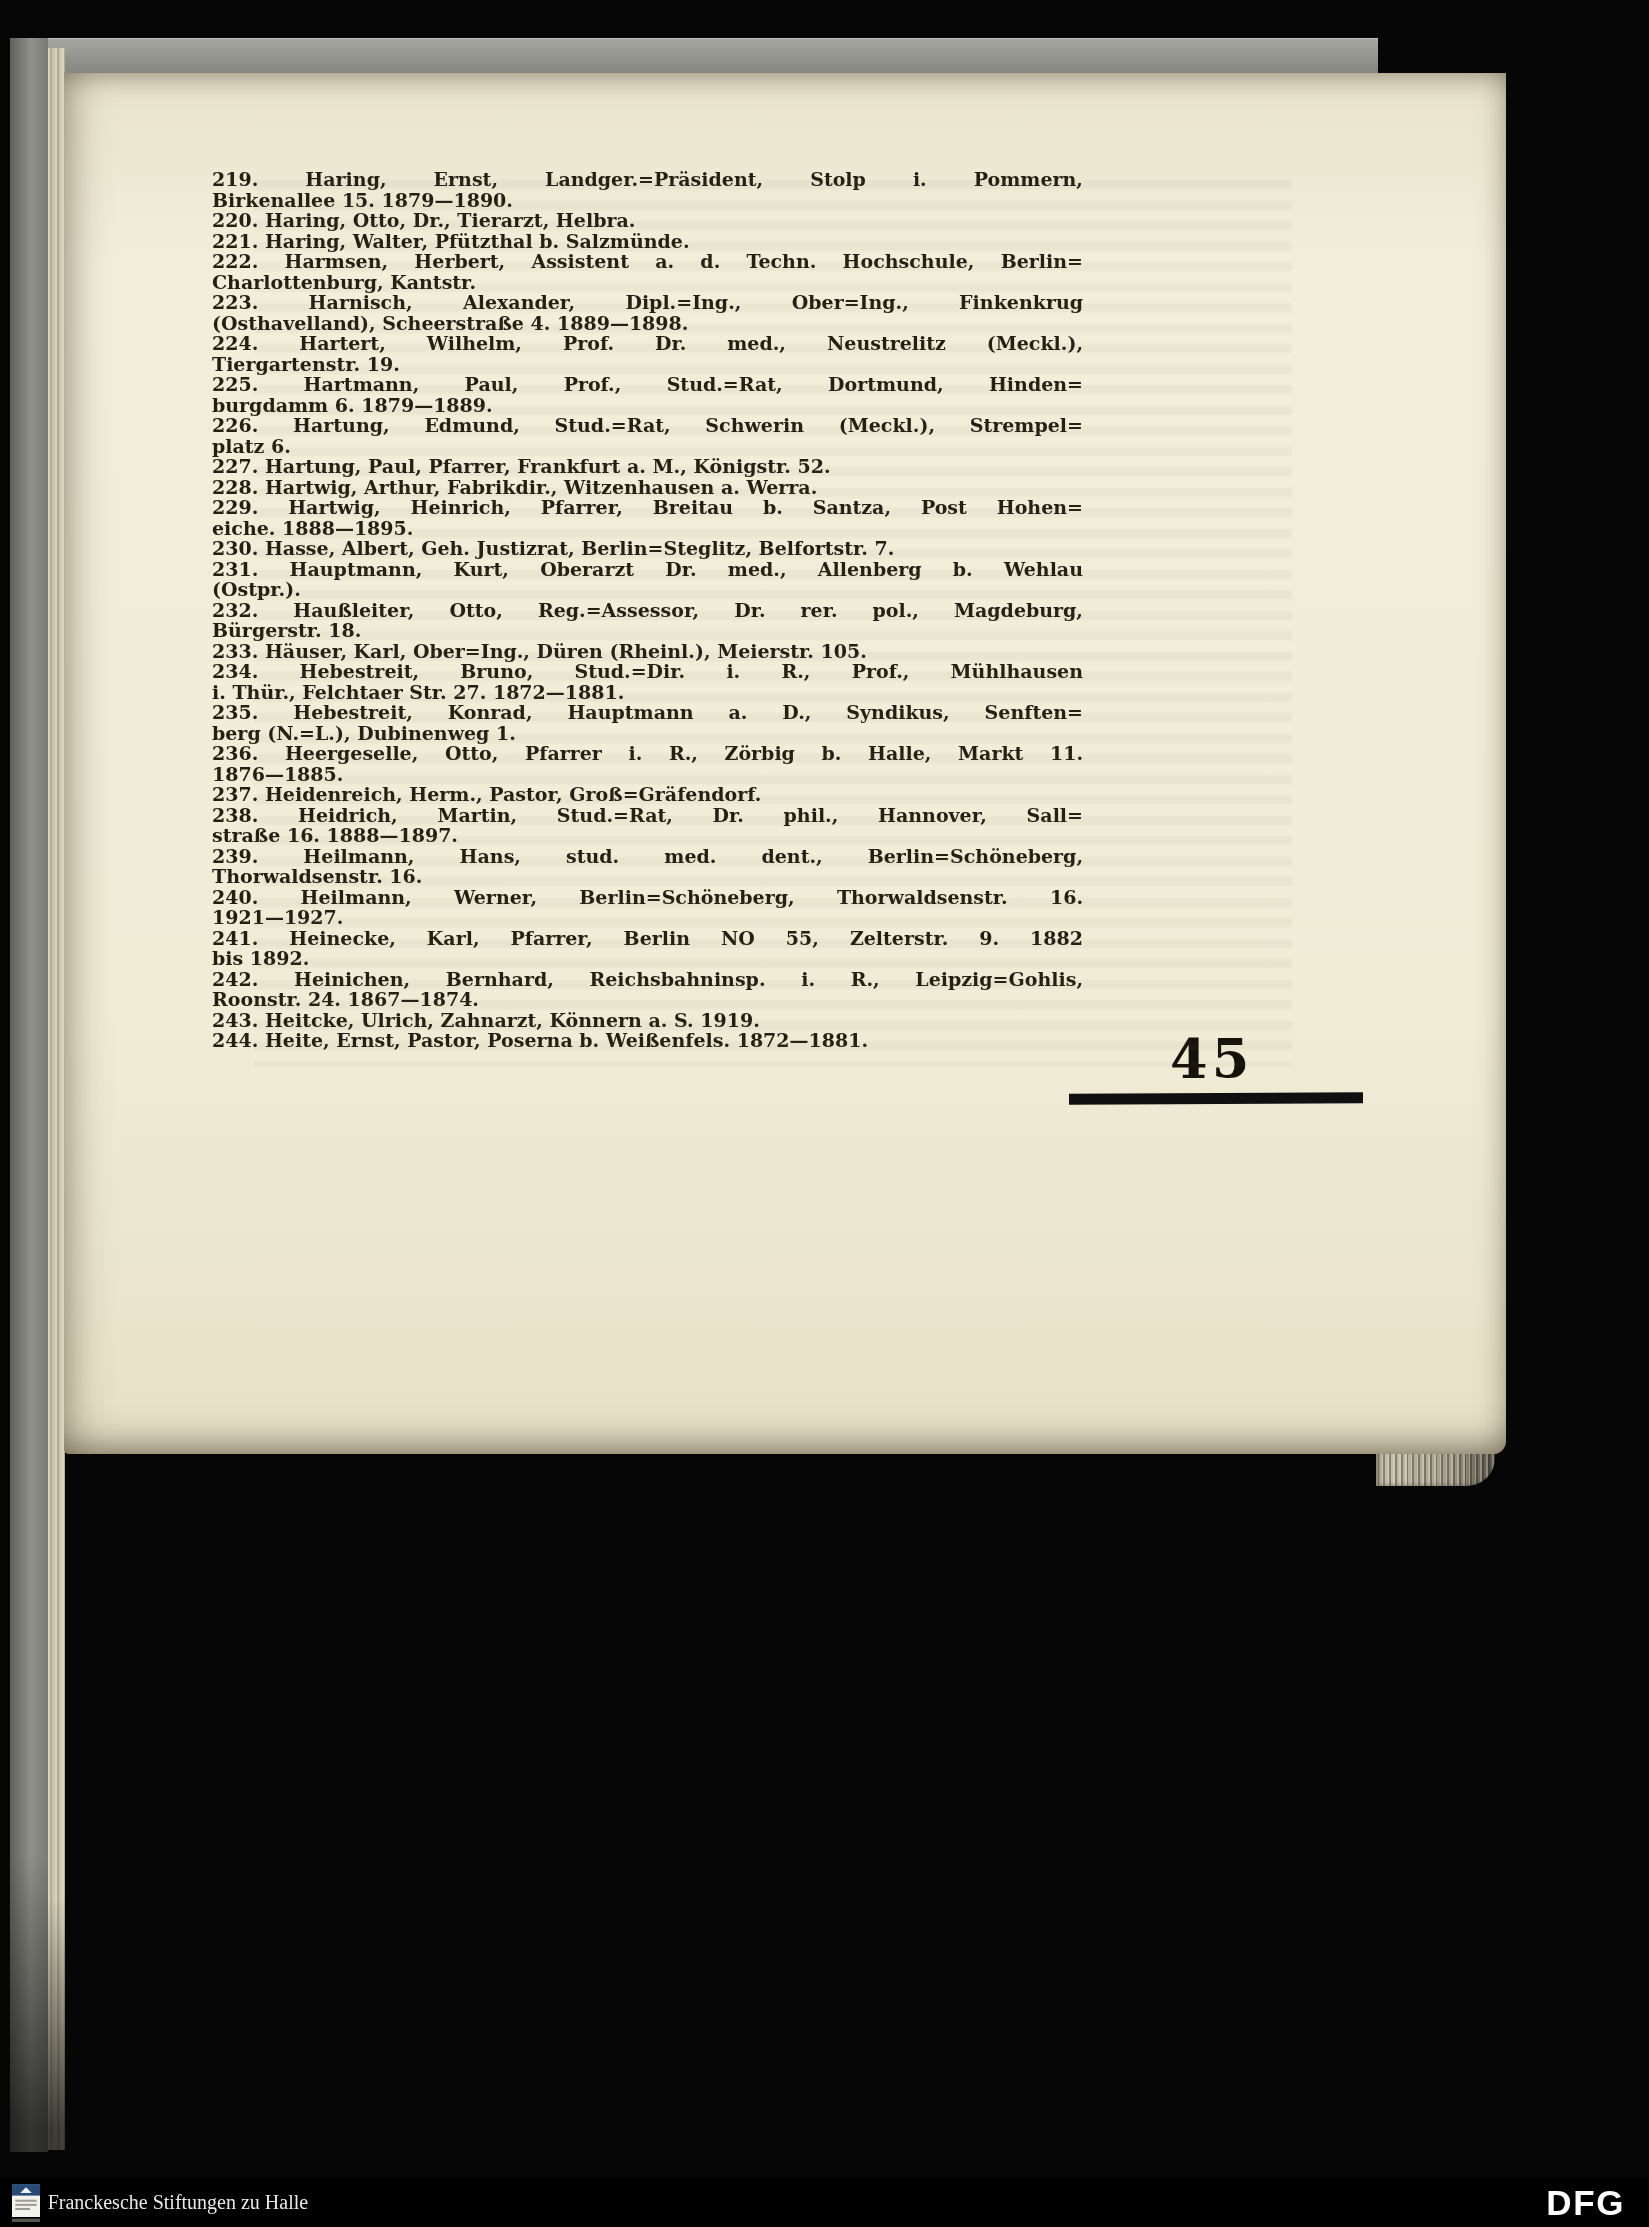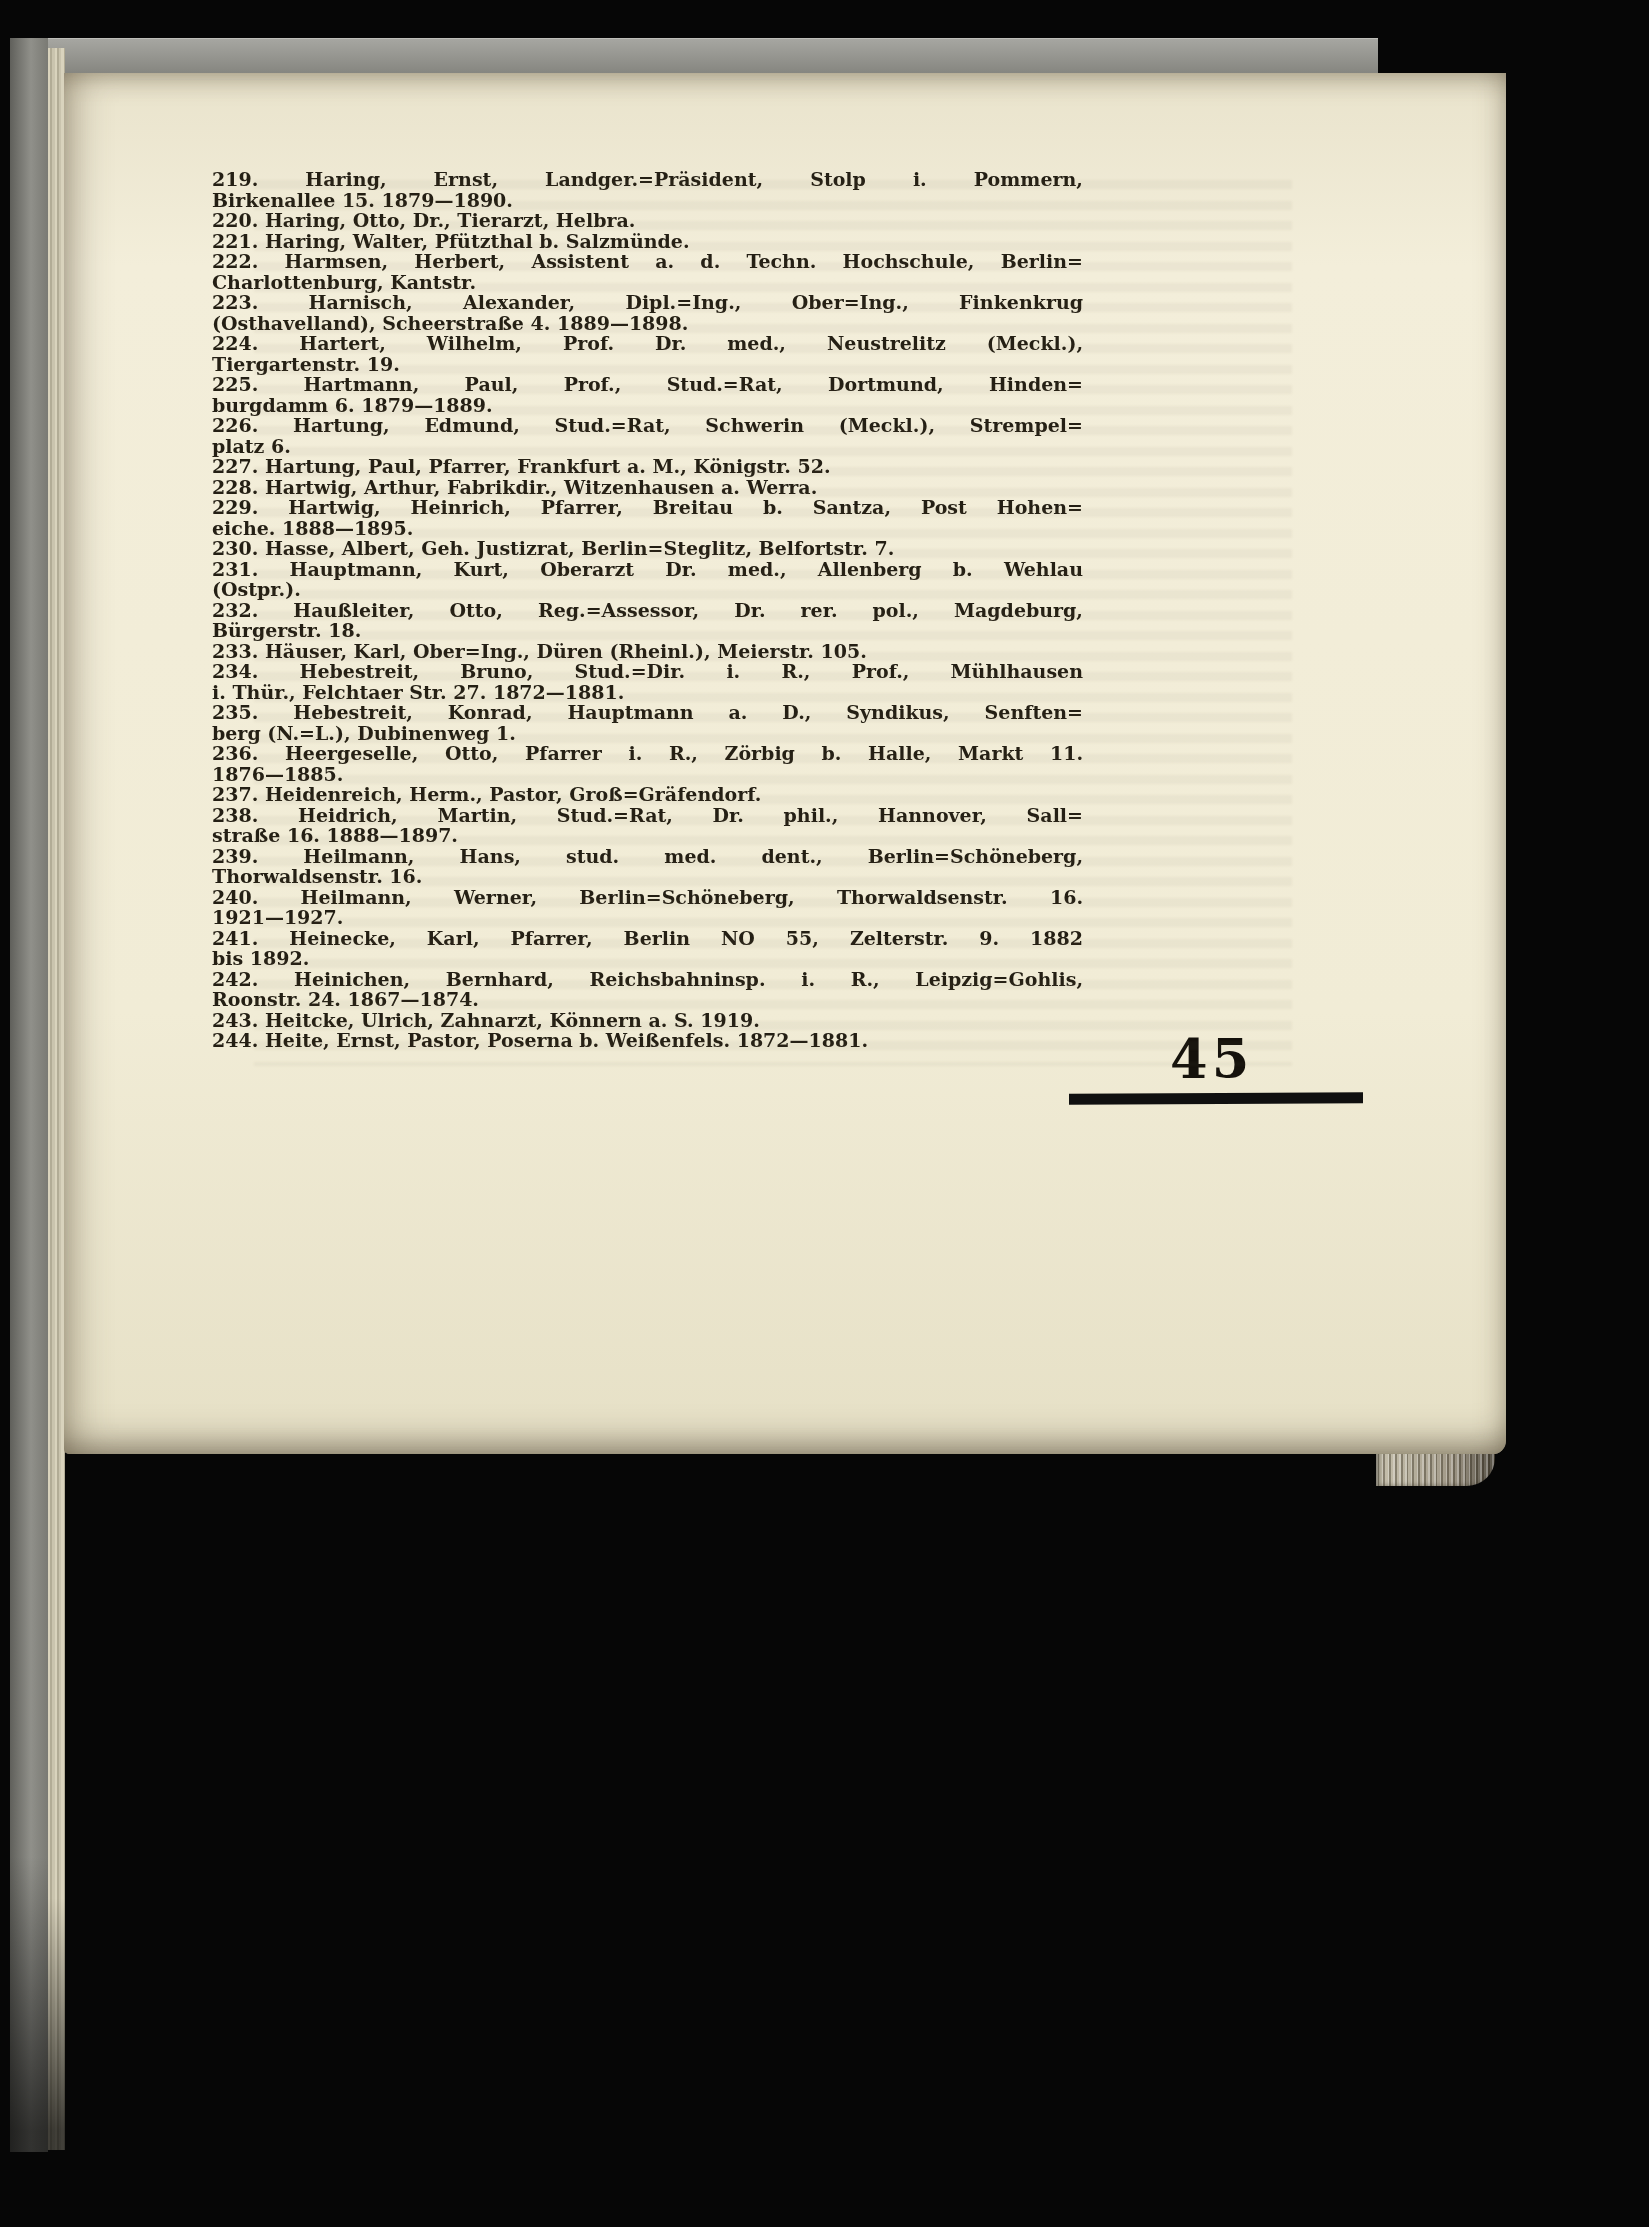--- a/index.html
+++ b/index.html
@@ -163,15 +163,30 @@
         <div class="entry">
           <div class="line">244. Heite, Ernst, Pastor, Poserna b. Weißenfels. 1872—1881.</div>
         </div>
       </div>
     <div class="pagenum-wrap">
       <div class="pagenum">45</div>
       <div class="pagenum-bar"></div>
     </div>
   </div>
 
+  <div class="footer">
+    <div class="logo">
+      <svg width="28" height="38" viewBox="0 0 34 46" aria-hidden="true">
+        <rect x="0" y="0" width="34" height="40" fill="#f3f3ee"></rect>
+        <rect x="0" y="0" width="34" height="14" fill="#274b77"></rect>
+        <path d="M10 11 L17 4 L24 11 Z" fill="#f3f3ee"></path>
+        <rect x="4" y="19" width="26" height="2.5" fill="#9b9b94"></rect>
+        <rect x="4" y="24" width="26" height="2.5" fill="#9b9b94"></rect>
+        <rect x="4" y="29" width="18" height="2.5" fill="#9b9b94"></rect>
+        <rect x="0" y="42" width="34" height="4" fill="#57574f"></rect>
+      </svg>
+    </div>
+    <div class="inst">Franckesche Stiftungen zu Halle</div>
+    <div class="dfg">DFG</div>
+  </div>
 
 </div>
 
 
 </body></html>

